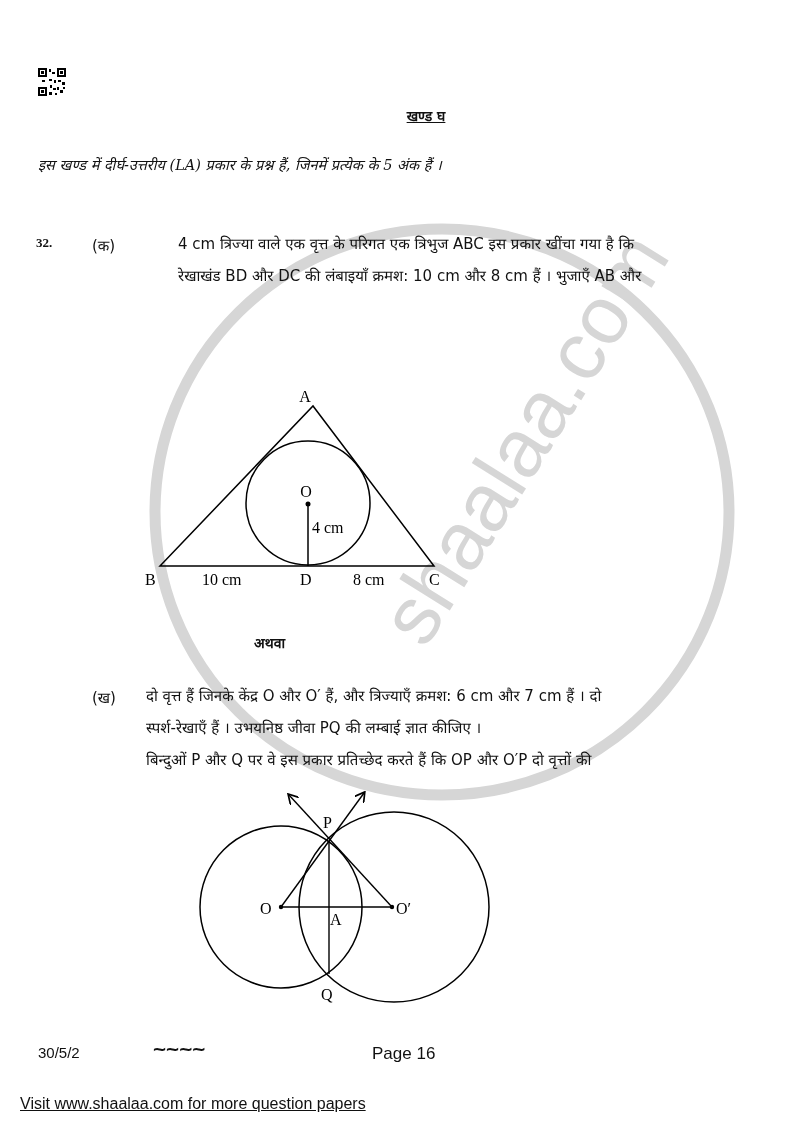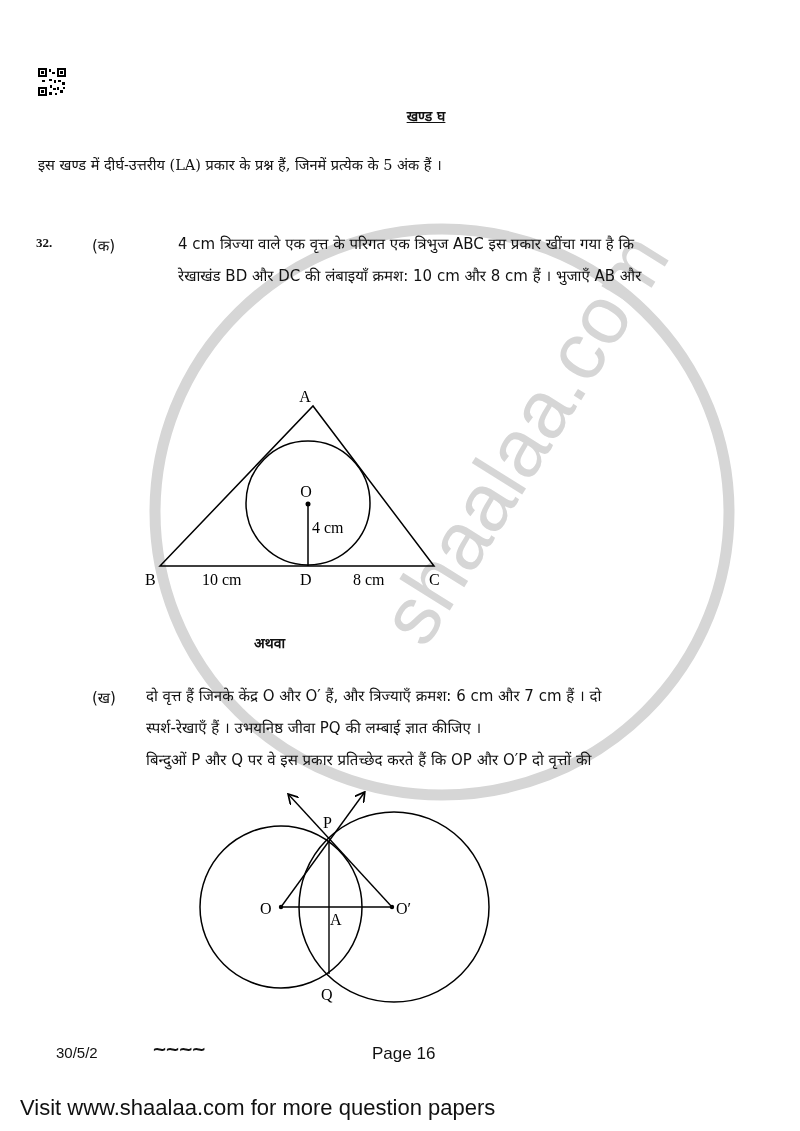--- a/index.html
+++ b/index.html
@@ -2,31 +2,31 @@
 <html><head>
 <meta charset="utf-8">
 <style>
   html, body { margin:0; padding:0; background:#fff; }
   body { width:800px; height:1131px; position:relative; overflow:hidden;
          font-family:"DejaVu Serif", "Liberation Serif", serif; color:#111; }
   .abs { position:absolute; }
   .qr { left:38px; top:68px; width:28px; height:28px; }
   .section-title { left:16px; width:800px; top:106px; text-align:center;
     font-family:"DejaVu Sans", sans-serif; font-weight:bold; font-size:14px; padding-left:20px; box-sizing:border-box;text-decoration:underline; }
-  .instructions { left:38px; top:154px; font-size:14.5px;
+  .instructions { left:38px; top:154px; font-style:italic; font-size:14.5px;
     font-family:"DejaVu Serif", serif; }
   .qnum { left:36px; top:235px; font-weight:bold; font-size:13px; font-family:"Liberation Serif", serif; }
   .sub-label { font-size:15px; font-family:"DejaVu Sans", sans-serif; }
   .para { left:146px; width:572px; font-size:15px; line-height:32px;
     text-align:justify; font-family:"DejaVu Sans", sans-serif; }
   .or-label { left:254px; top:633px; font-weight:bold; font-size:14px; font-family:"DejaVu Sans", sans-serif; }
-  .footer-code { left:56px; top:1044px; font-size:15px; font-family:"Liberation Sans", sans-serif; }
+  .footer-code { left:38px; top:1044px; font-size:15px; font-family:"Liberation Sans", sans-serif; }
   .footer-wave { left:152px; top:1038px; font-size:18px; font-weight:bold; letter-spacing:-2px; font-family:"DejaVu Sans", sans-serif; }
   .footer-page { left:372px; top:1044px; font-size:17px; font-family:"Liberation Sans", sans-serif; }
-  .visit { left:20px; top:1095px; font-size:22px; font-family:"Liberation Sans", sans-serif; color:#111; }
+  .visit { left:20px; top:1095px; font-size:16px; font-family:"Liberation Sans", sans-serif; color:#111;text-decoration:underline; }
   svg text { font-family:"Liberation Serif", serif; }
   .watermark { left:0; top:0; pointer-events:none; }
 </style>
 </head>
 <body>
 
 <svg class="abs watermark" width="800" height="1131" viewBox="0 0 800 1131">
   <ellipse cx="442" cy="512" rx="287" ry="283" fill="none" stroke="#d6d6d6" stroke-width="11"></ellipse>
   <text x="0" y="0" transform="translate(425,650) rotate(-58)" font-size="82" fill="#d6d6d6" style="font-family:'Liberation Sans', sans-serif;">shaalaa.com</text>
 </svg>

